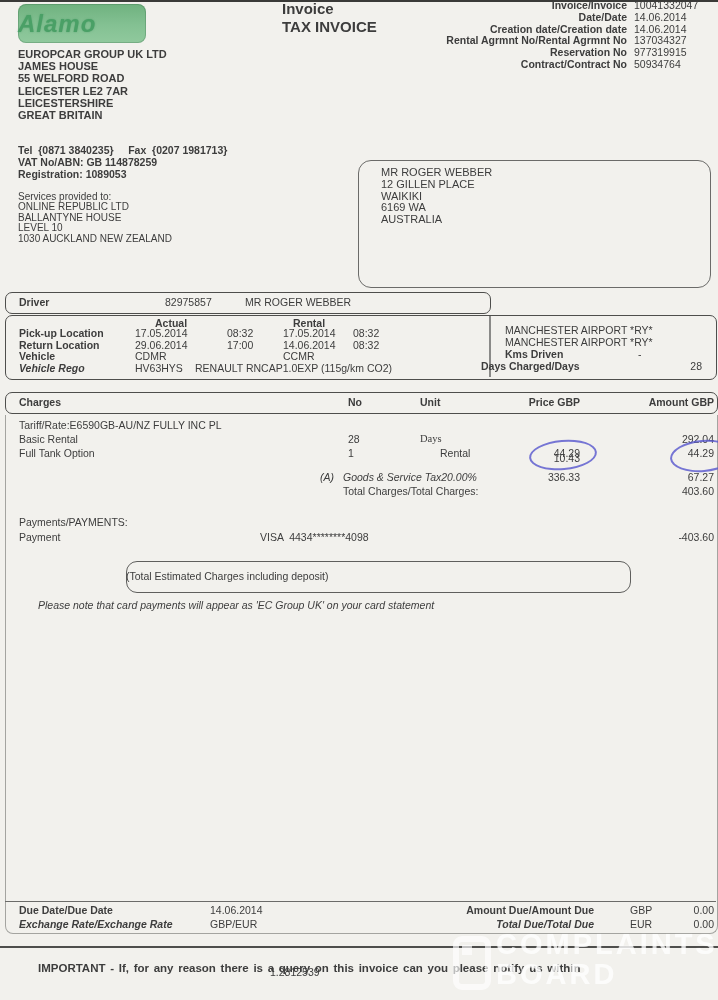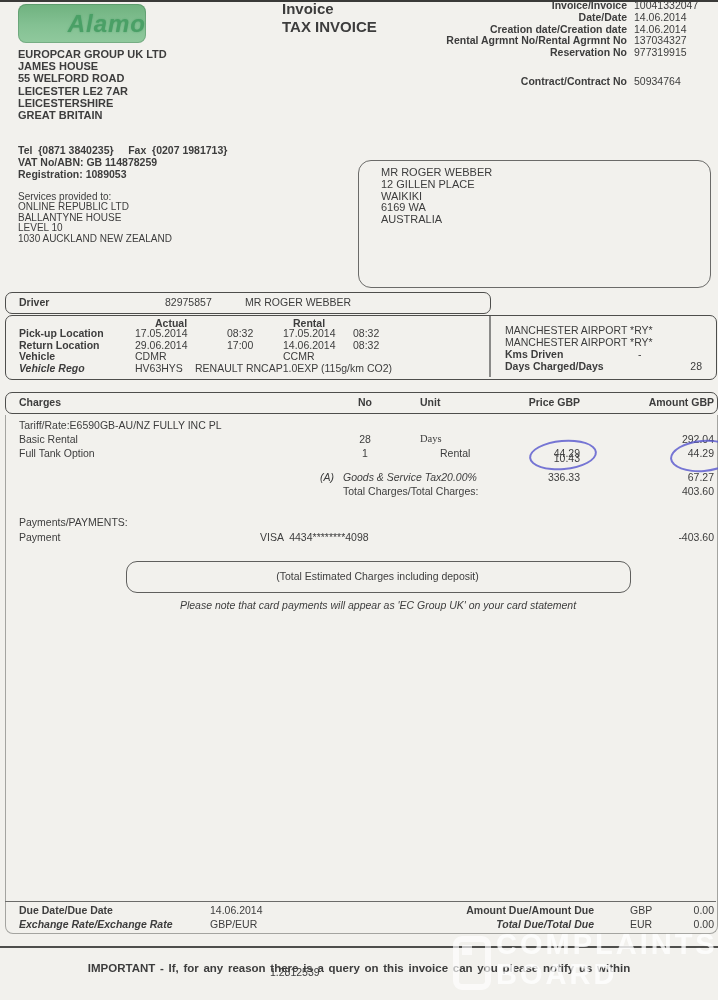--- a/index.html
+++ b/index.html
@@ -7,31 +7,31 @@
     position:relative;width:718px;height:1000px;overflow:hidden;
     background:#f2f1ed;
     font-family:"Liberation Sans", sans-serif;
     color:#3d3d3d;
   }
   .t{position:absolute;font-size:10.5px;color:#3d3d3d;white-space:nowrap;line-height:1.18;}
   .b{font-weight:700}
   .i{font-style:italic}
   .pre{white-space:pre}
   .ra{text-align:right}
-  .ct{text-align:center}
+  .ct{text-align:left}
   .lines div{white-space:nowrap;}
   .box{position:absolute;border:1.5px solid #5f5f5d;border-radius:9px;background:transparent;}
   .hline{position:absolute;height:1.5px;background:#5f5f5d;}
   .vline{position:absolute;width:1.5px;background:#8a8a88;}
   .pen{position:absolute;border:2.5px solid rgba(86,86,205,0.8);border-radius:50%;transform:rotate(-5deg);}
   .logo{
     position:absolute;left:18px;top:4px;width:128px;height:39px;border-radius:8px;
     background:linear-gradient(180deg,#6fb27f 0%,#84c193 55%,#90c99d 100%);
     box-shadow:inset 0 0 0 1px rgba(40,90,55,0.25);
-    display:flex;align-items:center;justify-content:flex-end;
+    display:flex;align-items:center;justify-content:flex-start;
   }
   .logo span{
     font-style:italic;font-weight:700;font-size:24px;letter-spacing:1px;
     color:#4aa066;text-shadow:0 0 2px rgba(70,150,100,0.6);
   }
   .wm{position:absolute;color:rgba(255,255,255,0.66);font-weight:700;letter-spacing:3px;
       text-shadow:0 0 1px rgba(255,255,255,0.4);}
   .wm-icon{position:absolute;border:6px solid rgba(255,255,255,0.66);border-radius:9px;}
   .wm-icon:before{content:"";position:absolute;left:3px;top:3px;width:10px;height:10px;
       background:rgba(255,255,255,0.66);}
@@ -65,21 +65,21 @@
       <div style="margin-left:7px;font-size:10.5px;">14.06.2014</div>
     </div>
     <div style="display:flex;height:11.8px;">
       <div class="b ra" style="width:243px;font-size:10.5px;">Rental Agrmnt No/Rental Agrmnt No</div>
       <div style="margin-left:7px;font-size:10.5px;">137034327</div>
     </div>
     <div style="display:flex;height:11.8px;">
       <div class="b ra" style="width:243px;font-size:10.5px;">Reservation No</div>
       <div style="margin-left:7px;font-size:10.5px;">977319915</div>
     </div>
-    <div style="display:flex;height:11.8px;margin-top:17px;">
+    <div style="display:flex;height:11.8px;">
       <div class="b ra" style="width:243px;font-size:10.5px;">Contract/Contract No</div>
       <div style="margin-left:7px;font-size:10.5px;">50934764</div>
     </div>
   </div>
 
   <div class="lines" style="position:absolute;left:18px;top:48px;font-weight:700;font-size:11px;line-height:12.2px;">
     <div>EUROPCAR GROUP UK LTD</div>
     <div>JAMES HOUSE</div>
     <div>55 WELFORD ROAD</div>
     <div>LEICESTER LE2 7AR</div>
@@ -136,21 +136,21 @@
   <div class="t" style="left:283px;top:350px;">CCMR</div>
 
   <div class="t b i" style="left:19px;top:361.5px;">Vehicle Rego</div>
   <div class="t" style="left:135px;top:361.5px;">HV63HYS</div>
   <div class="t" style="left:195px;top:361.5px;">RENAULT RNCAP1.0EXP (115g/km CO2)</div>
 
   <div class="t" style="left:505px;top:324px;">MANCHESTER AIRPORT *RY*</div>
   <div class="t" style="left:505px;top:336px;">MANCHESTER AIRPORT *RY*</div>
   <div class="t b" style="left:505px;top:348px;">Kms Driven</div>
   <div class="t" style="left:638px;top:348px;">-</div>
-  <div class="t b" style="left:505px;top:360px;">Days Charged/Days</div>
+  <div class="t b" style="left:481px;top:360px;">Days Charged/Days</div>
   <div class="t ra" style="left:660px;top:360px;width:42px;">28</div>
 
   <div class="box" style="left:5px;top:392px;width:711px;height:20px;border-radius:7px;border-color:#4e4e4c;"></div>
   <div class="t b" style="left:19px;top:396px;">Charges</div>
   <div class="t b ct" style="left:348px;top:396px;width:34px;">No</div>
   <div class="t b" style="left:420px;top:396px;">Unit</div>
   <div class="t b ra" style="left:480px;top:396px;width:100px;">Price GBP</div>
   <div class="t b ra" style="left:594px;top:396px;width:120px;">Amount GBP</div>
 
   <div style="position:absolute;left:5px;top:415px;width:711px;height:518px;border:1px solid #a4a4a0;border-top:none;border-radius:0 0 8px 8px;"></div>

